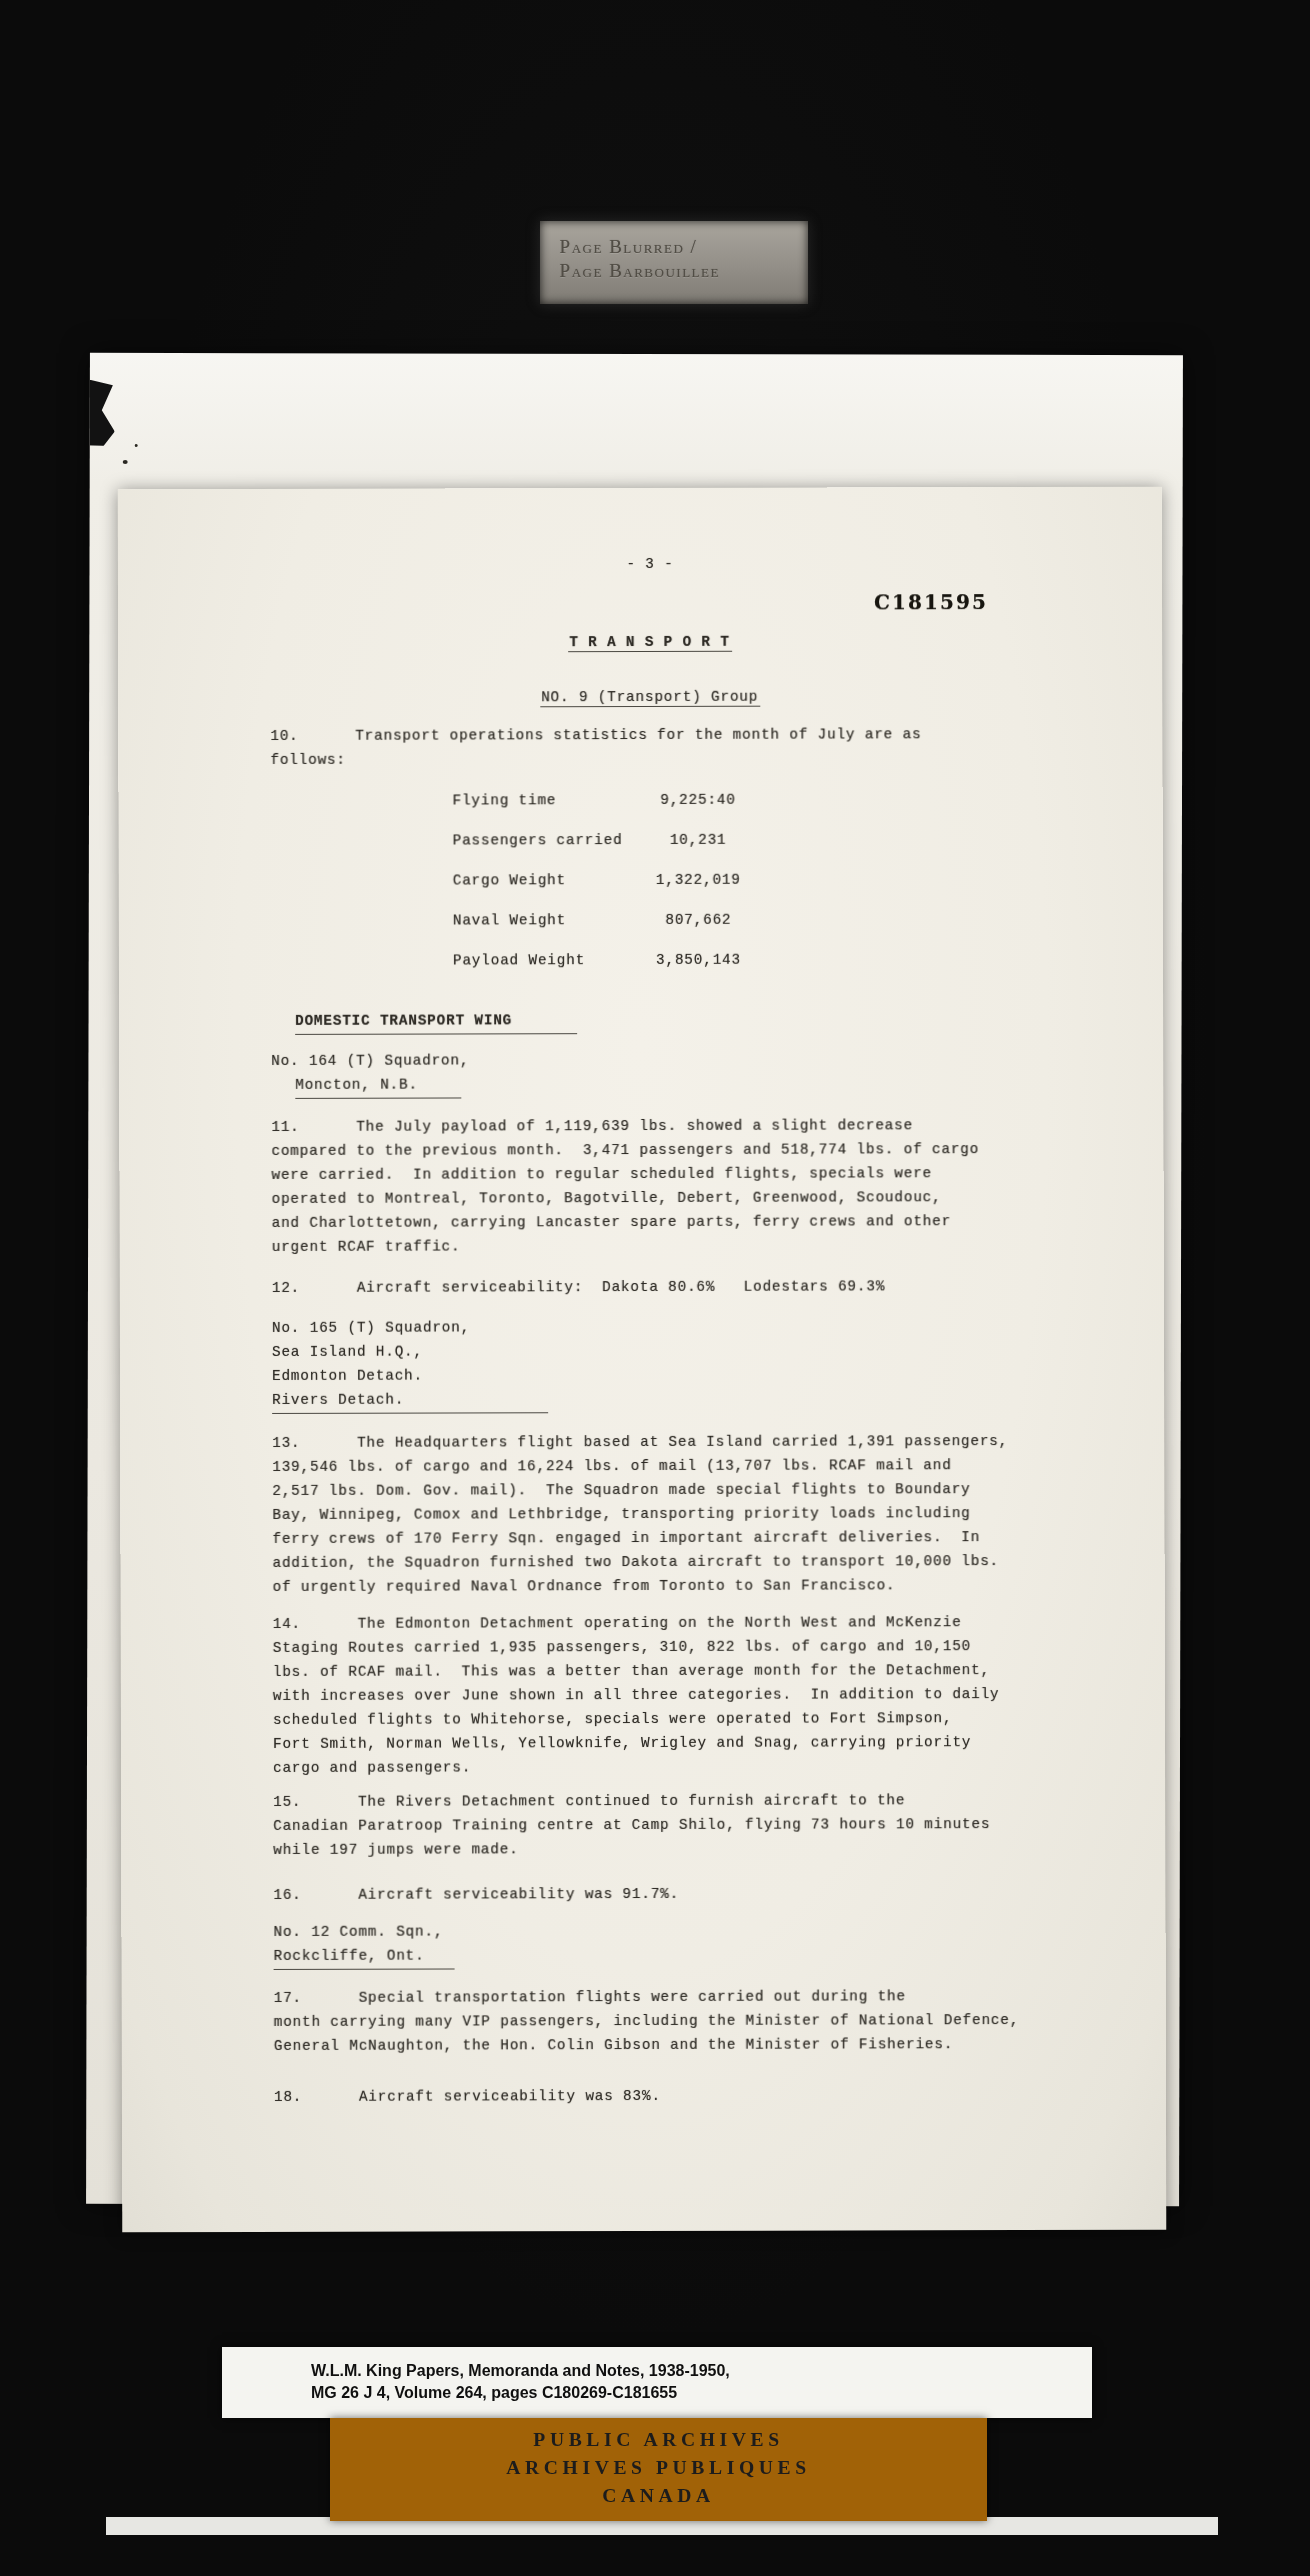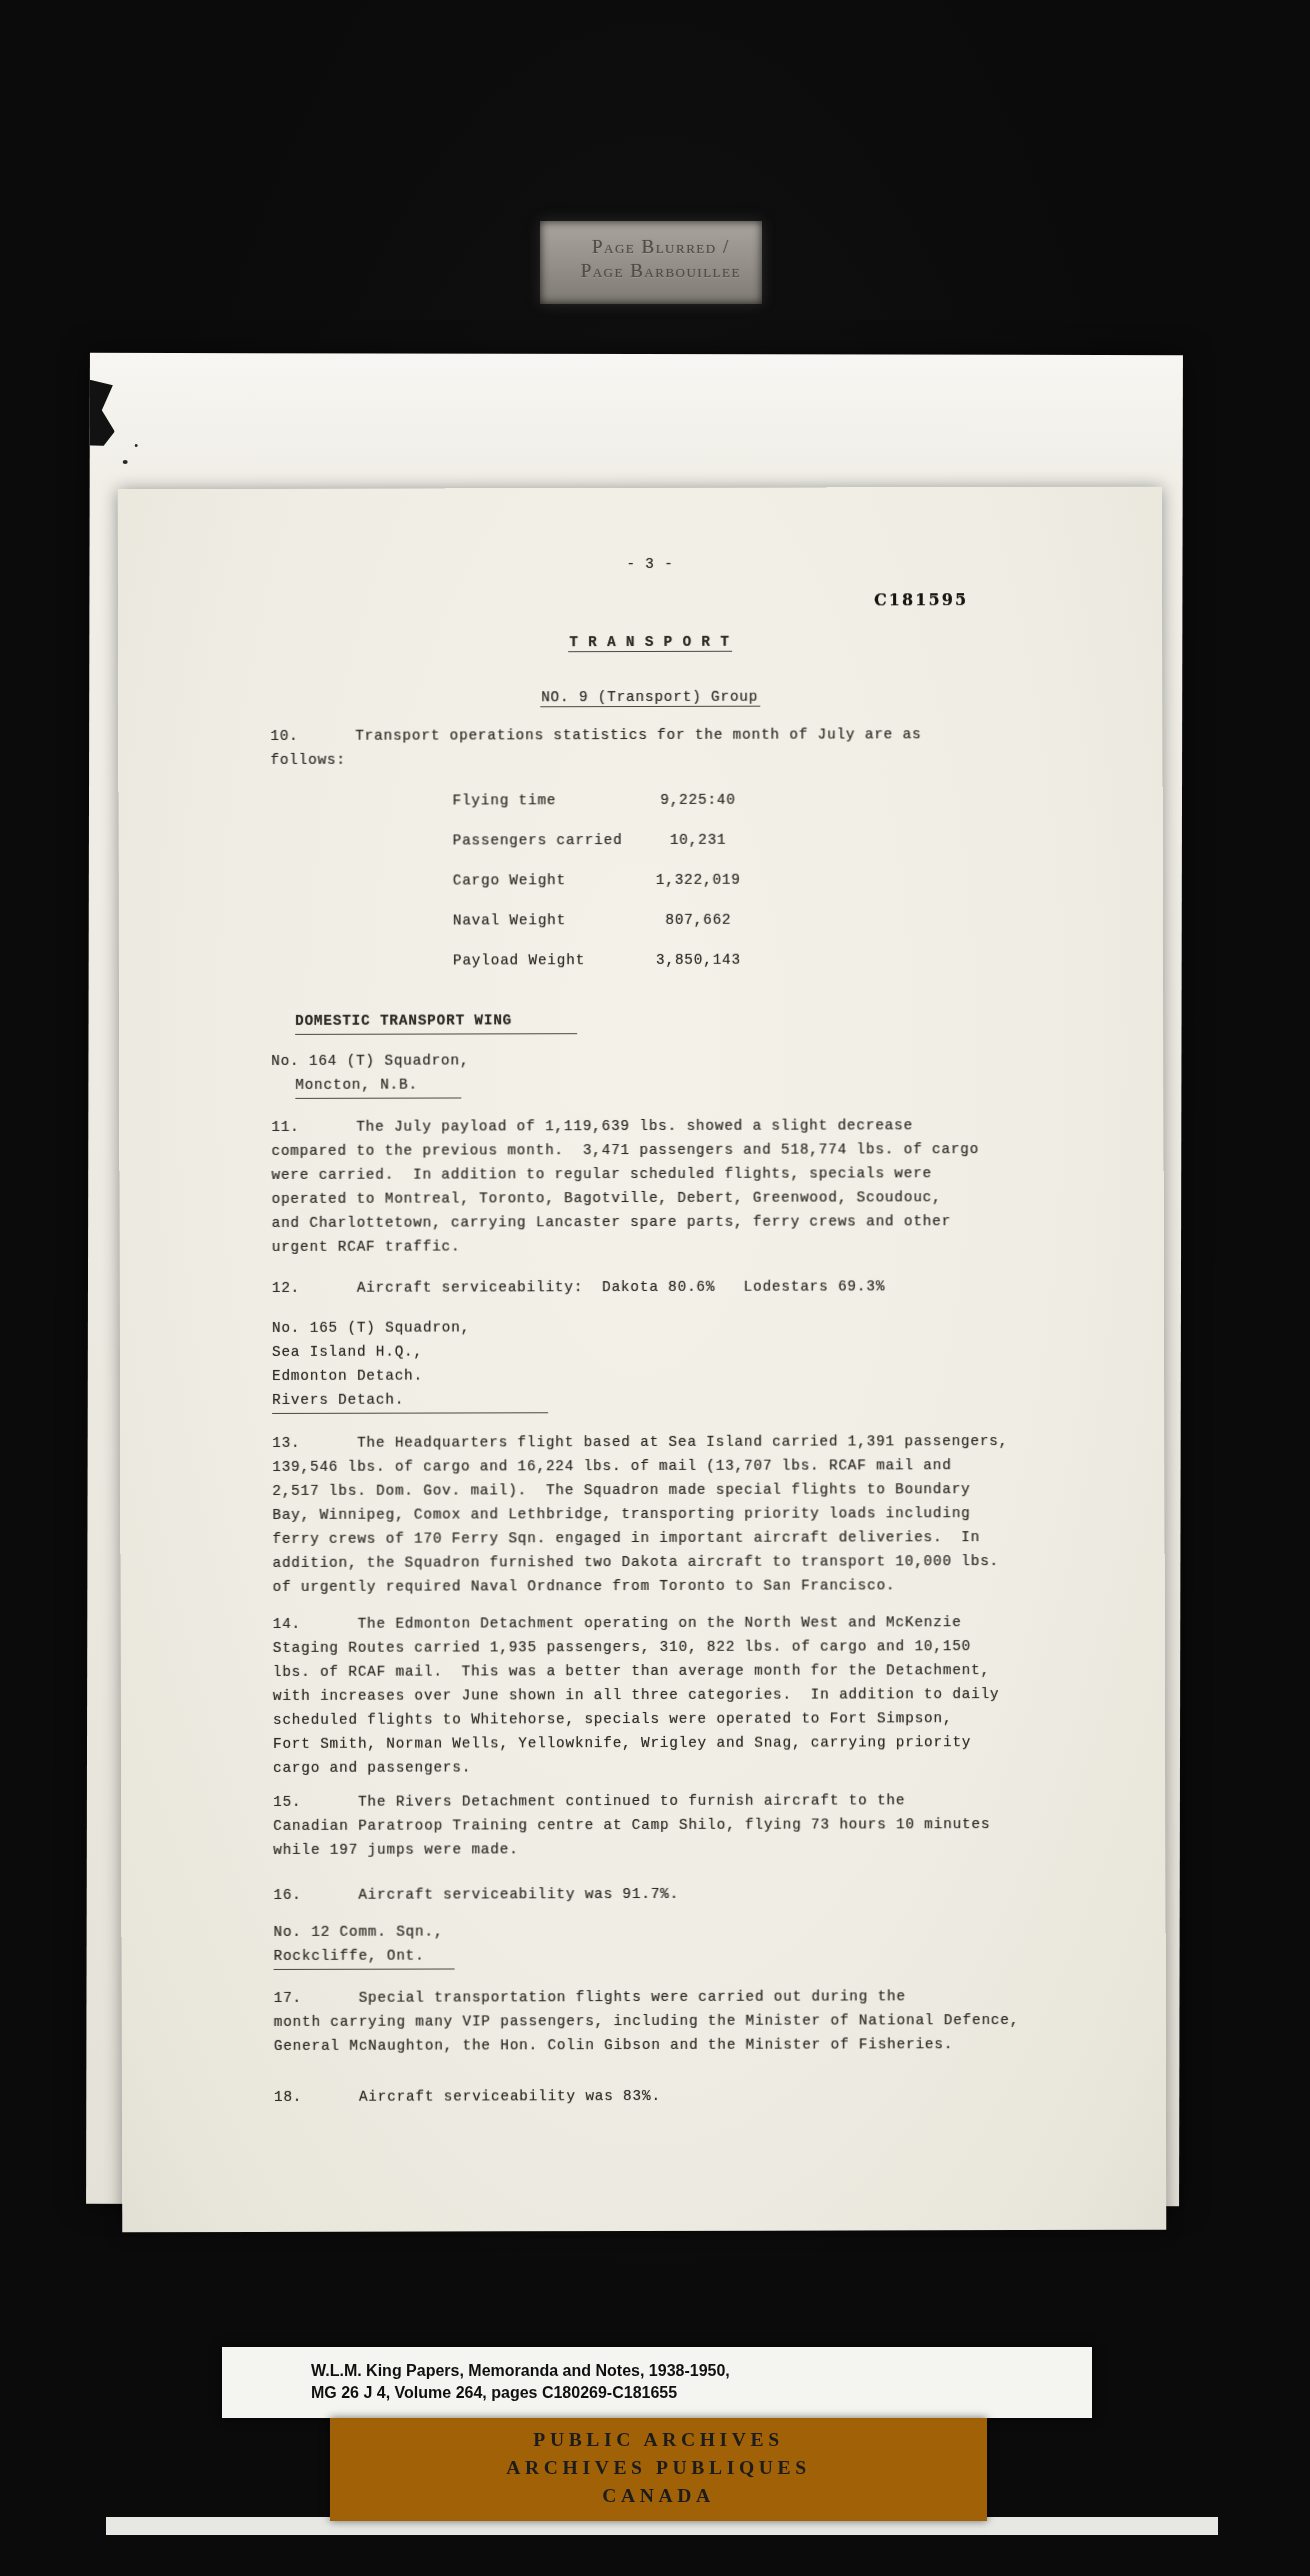--- a/index.html
+++ b/index.html
@@ -12,30 +12,29 @@
   }
   
   .scan-bg {
     position:absolute; inset:0;
     background:
       radial-gradient(ellipse at 50% 40%, rgba(40,40,40,.25) 0%, rgba(0,0,0,0) 60%),
       #0b0b0b;
   }
   
   .condition-stamp {
-    position:absolute; left:540px; top:221px; width:222px; height:83px;
+    position:absolute; left:540px; top:221px; width:268px; height:83px;
     background:linear-gradient(180deg,#a9a59d 0%, #938f88 55%, #7f7b74 100%);
     box-shadow:0 0 9.3px rgba(0,0,0,.8) inset, 0 0 13.4px rgba(120,120,120,.25);
     padding:14.4px 0 0 19.6px;
     font-family:"Liberation Serif","DejaVu Serif",serif;
     font-variant:small-caps;
     font-size:19px; line-height:24px; letter-spacing:1.5px;
     color:#514d45;
     text-shadow:0 0.5px 0.5px rgba(255,255,255,.18), 0 0 1px rgba(60,56,48,.5);
-    text-align:center;
   }
   
   .sheet-back {
     position:absolute; left:88px; top:354px; width:1093px; height:1851px;
     background:linear-gradient(180deg,#f7f6f2 0%, #f0eee7 7%, #ebe8e0 60%, #e4e1d8 100%);
     transform:rotate(.12deg);
     box-shadow:0 0 28px rgba(0,0,0,.55);
   }
   .tear-notch {
     position:absolute; left:0px; top:27px; width:25px; height:66px;
@@ -59,21 +58,21 @@
     text-shadow:0 0 0.8px rgba(44,41,35,.45);
   }
   .body-col { left:152px; width:760px; }
   .center { left:152px; width:760px; text-align:center; }
   .bold { font-weight:bold; }
   .u { border-bottom:1px solid rgba(44,41,35,.85); padding:0 2.1px 1px 1px; }
   .u-long { display:inline-block; border-bottom:1px solid rgba(44,41,35,.85); padding-bottom:1px; }
   .registry {
     position:absolute; left:756px; top:103px;
     font-family:"DejaVu Serif","Liberation Serif",serif;
-    font-weight:bold; font-size:16px; letter-spacing:2.1px; color:#17150f;
+    font-weight:bold; font-size:20px; letter-spacing:2.1px; color:#17150f;
     text-shadow:0 0 0.5px rgba(23,21,15,.6);
   }
   
   .stats { position:absolute; left:152px; top:304px; width:515px; }
   .stats-row { position:relative; height:40px; }
   .stats-label { position:absolute; left:134px; }
   .stats-value { position:absolute; left:319px; width:121px; text-align:center; }
   .stats-label, .stats-value {
     color:#2c2923; font-size:14.4px; letter-spacing:0.8px; white-space:pre;
     text-shadow:0 0 0.8px rgba(44,41,35,.45);

